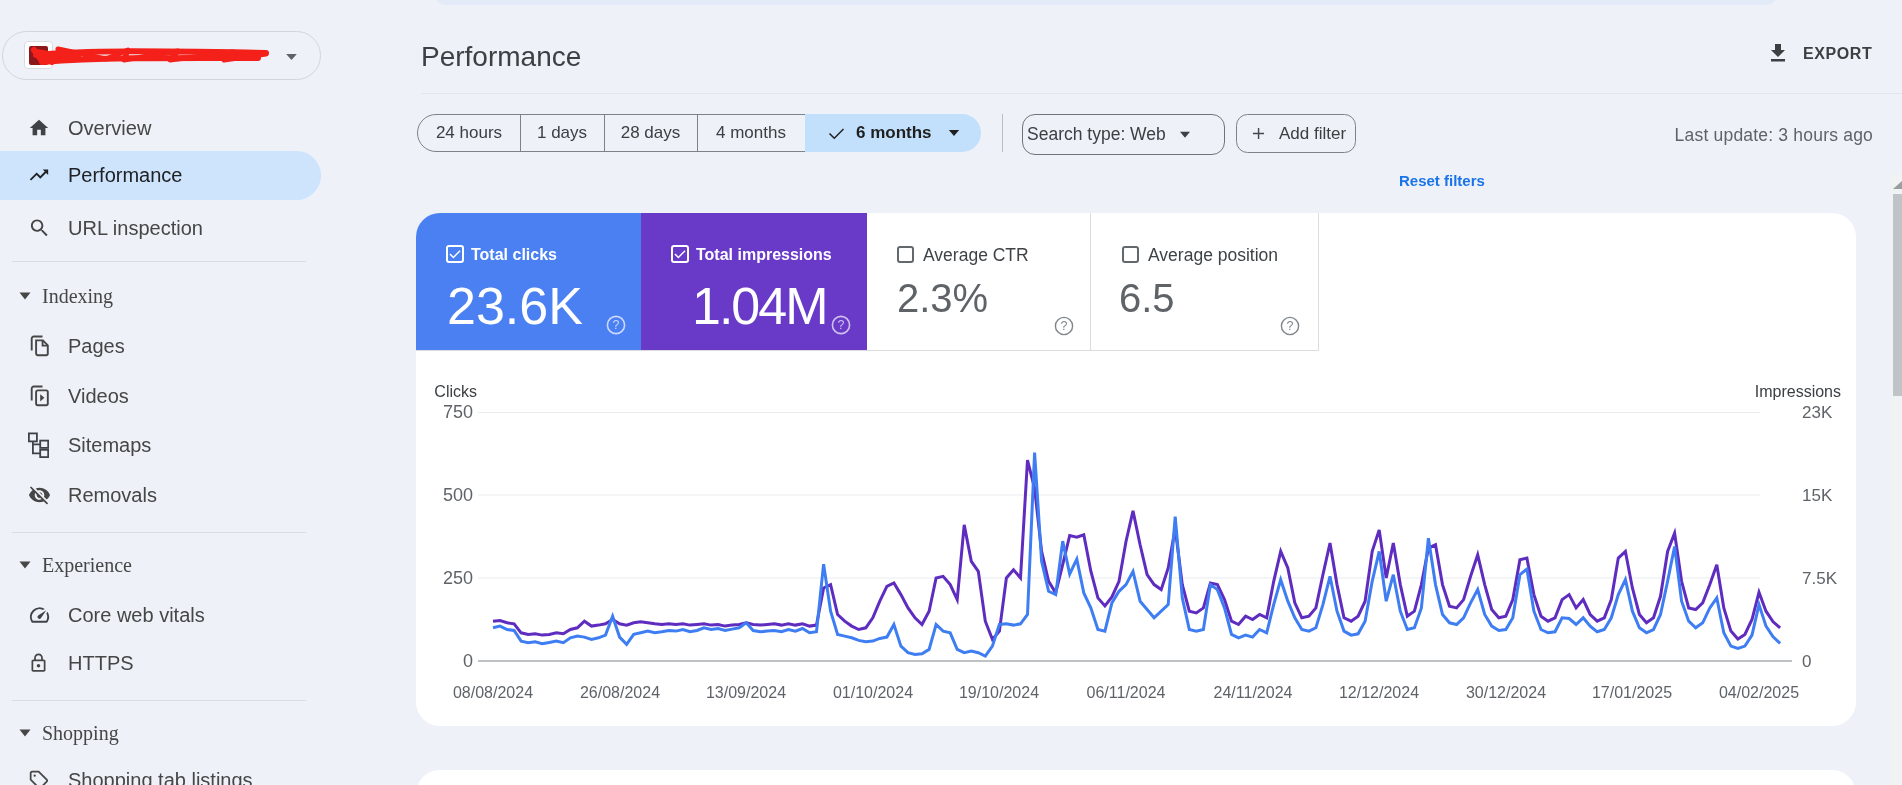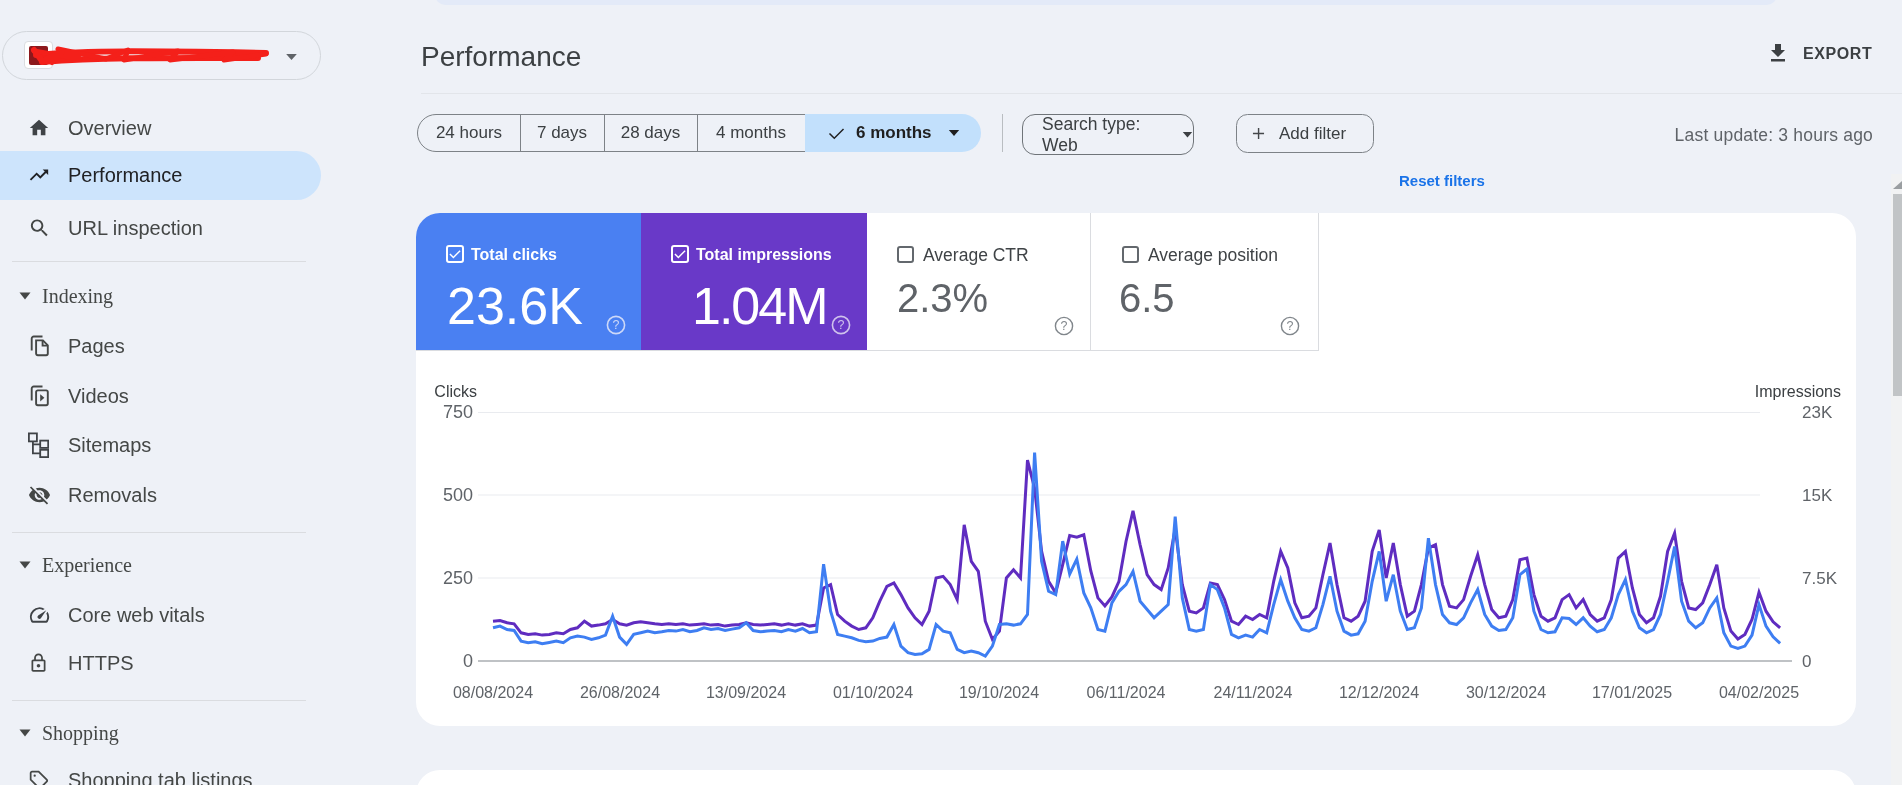--- a/index.html
+++ b/index.html
@@ -143,42 +143,42 @@
 </div>
 
 <div class="abs" style="left:421px; top:41px; font-size:28px; color:#3c4043;">Performance</div>
 <svg class="abs" style="left:1766px; top:41px;" width="24" height="24" viewBox="0 0 24 24" fill="#3c4043">
     <path d="M19 9h-4V3H9v6H5l7 7 7-7zM5 18v2.6h14V18H5z"></path>
   </svg>
 <div class="abs" style="left:1803px; top:45px; font-size:16px; font-weight:bold; letter-spacing:0.6px; color:#3c4043;">EXPORT</div>
 <div class="abs" style="left:421px; top:93px; width:1481px; height:1px; background:#e2e5ea;"></div>
 
 <div class="chip" style="left:417px; width:104px; border-radius:19px 0 0 19px;">24 hours</div>
-<div class="chip" style="left:520px; width:85px; border-left:none;">7 days</div>
+<div class="chip" style="left:520px; width:85px; border-left:none;">1 days</div>
 <div class="chip" style="left:604px; width:94px; border-left:none;">28 days</div>
 <div class="chip" style="left:697px; width:109px; border-left:none;">4 months</div>
 <div class="chip" style="left:805px; width:176px; border:none; border-radius:0 19px 19px 0; background:#c2e0fc; color:#1f1f1f; font-weight:bold; justify-content:flex-start; padding-left:23px;">
   <svg width="17" height="13" viewBox="0 0 18 14" style="margin-right:11px;">
       <path d="M6.6 11 L2.0 6.4 L0.9 7.5 L6.6 13.2 L17.1 2.7 L16.0 1.6 Z" fill="#1f1f1f"></path>
     </svg>
   <span>6 months</span>
   <svg width="12" height="8" viewBox="0 0 14 9" style="margin-left:16px;">
       <path d="M1,1 L13,1 L7,8 Z" fill="#1f1f1f"></path>
     </svg>
 </div>
 <div class="abs" style="left:1002px; top:114px; width:1px; height:38px; background:#b9bdc1;"></div>
 
-<div class="chip" style="left:1022px; top:114px; height:41px; width:172px; border:1px solid #6f7479; border-radius:13px; justify-content:flex-start; padding-left:19px; font-size:17.5px;">
+<div class="chip" style="left:1022px; top:114px; height:41px; width:203px; border:1px solid #6f7479; border-radius:13px; justify-content:flex-start; padding-left:4px; font-size:17.5px;">
   <span>Search type: Web</span>
   <svg width="12" height="7.5" viewBox="0 0 14 9" style="margin-left:13px;">
       <path d="M1,1 L13,1 L7,8 Z" fill="#3c4043"></path>
     </svg>
 </div>
 
-<div class="chip" style="left:1236px; width:138px; height:39px; border-radius:11.5px; justify-content:flex-start; padding-left:12px;">
+<div class="chip" style="left:1236px; width:120px; height:39px; border-radius:11.5px; justify-content:flex-start; padding-left:12px;">
   <svg width="19" height="19" viewBox="0 0 24 24" style="margin-right:11px;">
       <path d="M19 13h-6v6h-1.8v-6H5v-1.8h6.2V5H13v6.2h6v1.8z" fill="#44474a"></path>
     </svg>
   <span>Add filter</span>
 </div>
 <div class="abs" style="left:1399px; top:124px; font-size:15px; font-weight:bold; color:#1a73e8;margin-top:48px;">Reset filters</div>
 <div class="abs" style="right:29px; top:125px; font-size:17.5px; letter-spacing:0.2px; color:#5f6368;">Last update: 3 hours ago</div>
 
 <div class="abs" style="left:416px; top:213px; width:1440px; height:513px; background:#fff; border-radius:24px;"></div>
 

